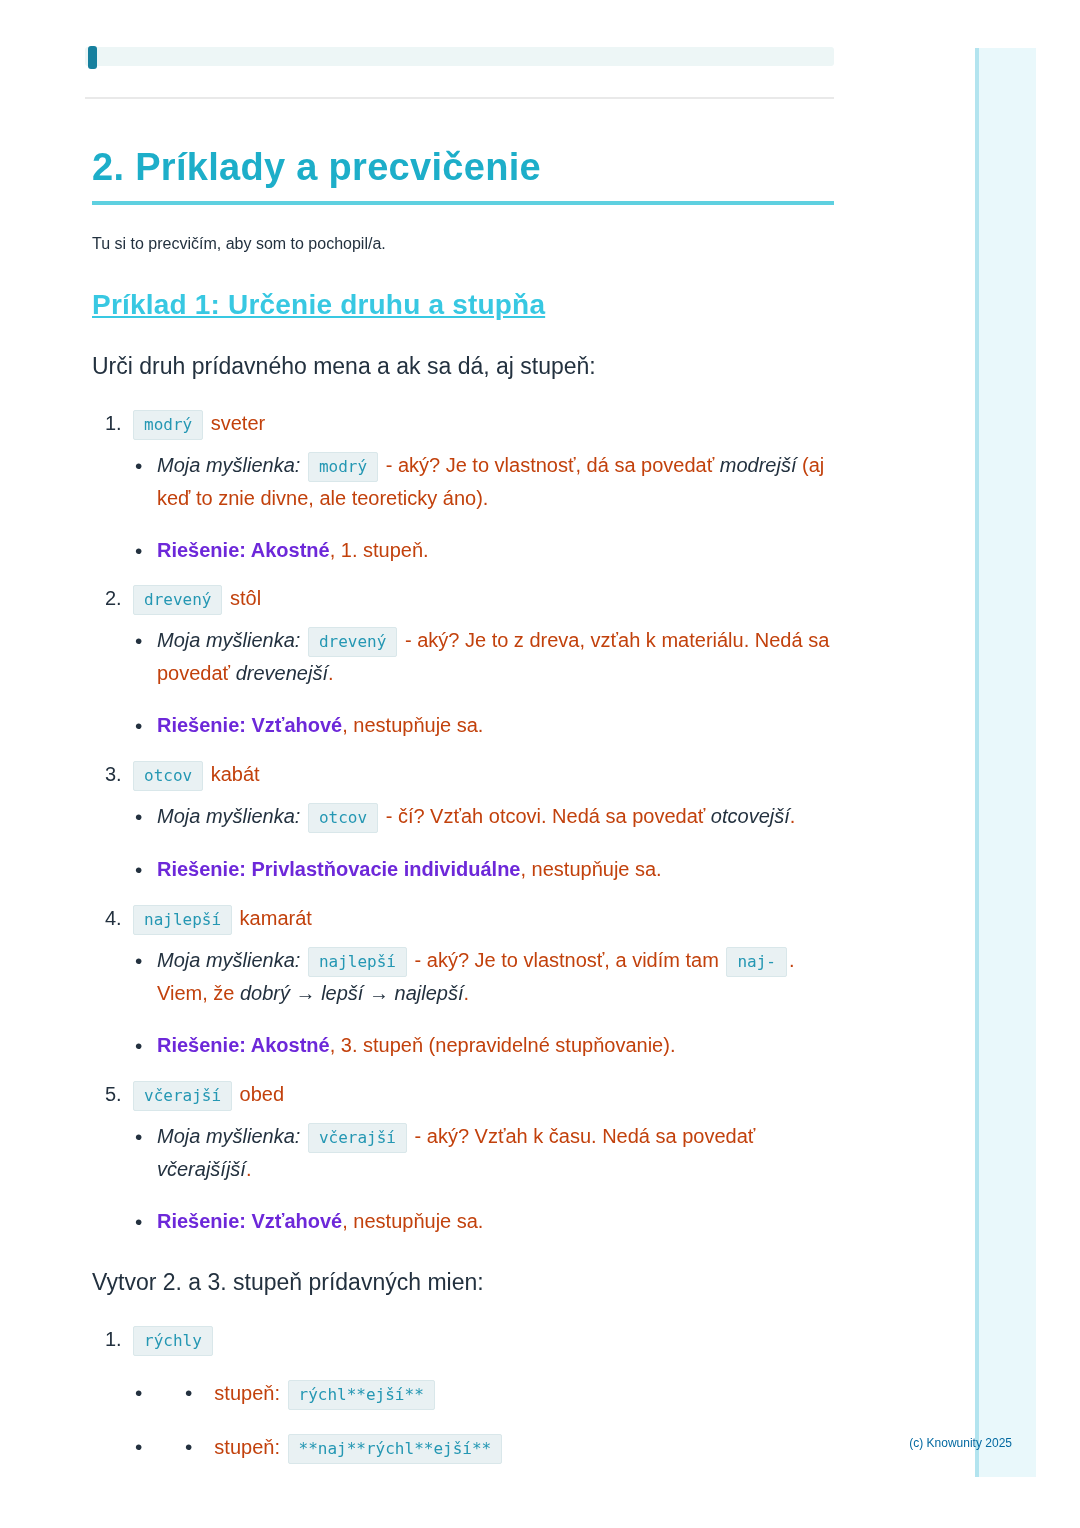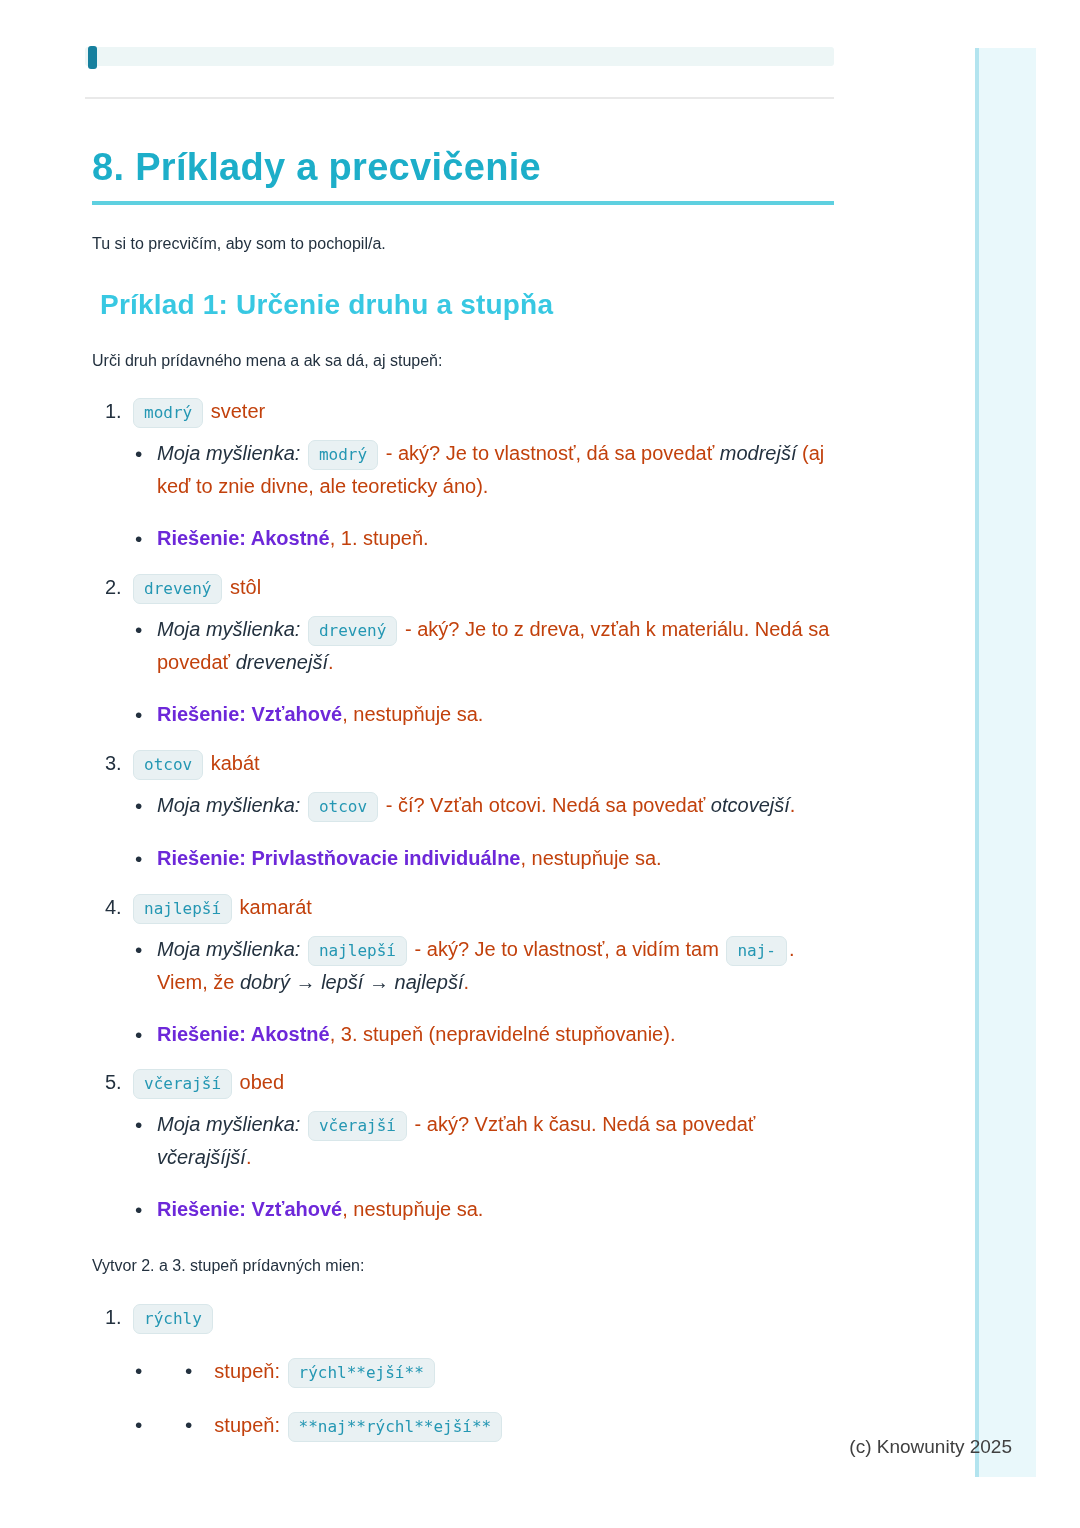--- a/index.html
+++ b/index.html
@@ -37,22 +37,22 @@
   .side-strip {
     position: absolute;
     left: 975px; top: 48px;
     width: 57px; height: 1429px;
     background: #e9f8fb;
     border-left: 4px solid #b3e4ef;
   }
   .footer {
     position: absolute;
     right: 68px; top: 1436px;
-    font-size: 19px;
-    color: #404040;
+    font-size: 12px;
+    color: #0369a1;
     z-index: 5;
   }
   
   .content {
     position: absolute;
     left: 92px; top: 0;
     width: 742px;
     padding-top: 146px;
   }
   h1 {
@@ -64,30 +64,31 @@
     letter-spacing: 0.3px;
     padding-bottom: 11px;
     border-bottom: 4px solid #5ed0e0;
   }
   .intro {
     margin: 26px 0 0;
     font-size: 16px;
     line-height: 1.6;
   }
   h2 {
-    margin: 32px 8px 0;
+    margin: 32px 0 0;
     font-size: 28px;
     line-height: 1.2;
     font-weight: 700;
     color: #38c8e2;
     letter-spacing: 0.2px;
+    text-decoration: underline;
   }
   .task {
     margin: 26px 0 0;
-    font-size: 16px;
+    font-size: 23px;
     line-height: 1.6;
   }
   .olist { margin-top: 22px; padding-left: 13px; }
   .oitem { margin-bottom: 15px; }
   .orow { display: flex; align-items: flex-start; font-size: 20px; line-height: 1.6; }
   .omark { flex: 0 0 20px; margin-right: 6px; }
   .otext { flex: 1 1 auto; }
   .bullets { margin-left: 30px; }
   .brow { display: flex; align-items: flex-start; font-size: 20px; line-height: 1.6; margin-top: 9px; }
   .brow.gap { margin-top: 20px; }
@@ -98,21 +99,21 @@
   .seg-i { font-style: italic; color: #23313f; }
   .seg-b { font-weight: 700; color: #6d28d9; text-align: right; }
   .seg-c {
     display: inline-block;
     font-family: "DejaVu Sans Mono", monospace;
     font-size: 16px;
     line-height: 1.25;
     color: #2497b3;
     background: #e9f1f3;
     border: 1px solid #d9e7ea;
-    border-radius: 7px;
+    border-radius: 2px;
     padding: 4px 10px;
     margin: 0 2px;
     white-space: nowrap;
     vertical-align: baseline;
   }
   .seg-m {
     display: inline-block;
     margin-left: 28px;
     margin-right: 22px;
     font-size: 21px;
@@ -124,21 +125,21 @@
 <div class="page">
 
   <div class="topbar"></div>
   <div class="topchip"></div>
   <div class="hairline"></div>
   <div class="side-strip"></div>
   <div class="footer">(c) Knowunity 2025</div>
 
   <div class="content">
 
-    <h1>8. Príklady a precvičenie</h1>
+    <h1>2. Príklady a precvičenie</h1>
 
     <p class="intro">Tu si to precvičím, aby som to pochopil/a.</p>
 
     <h2>Príklad 1: Určenie druhu a stupňa</h2>
     <p class="task">Urči druh prídavného mena a ak sa dá, aj stupeň:</p>
 
     <div class="olist">
 
       <div class="oitem">
         <div class="orow">

